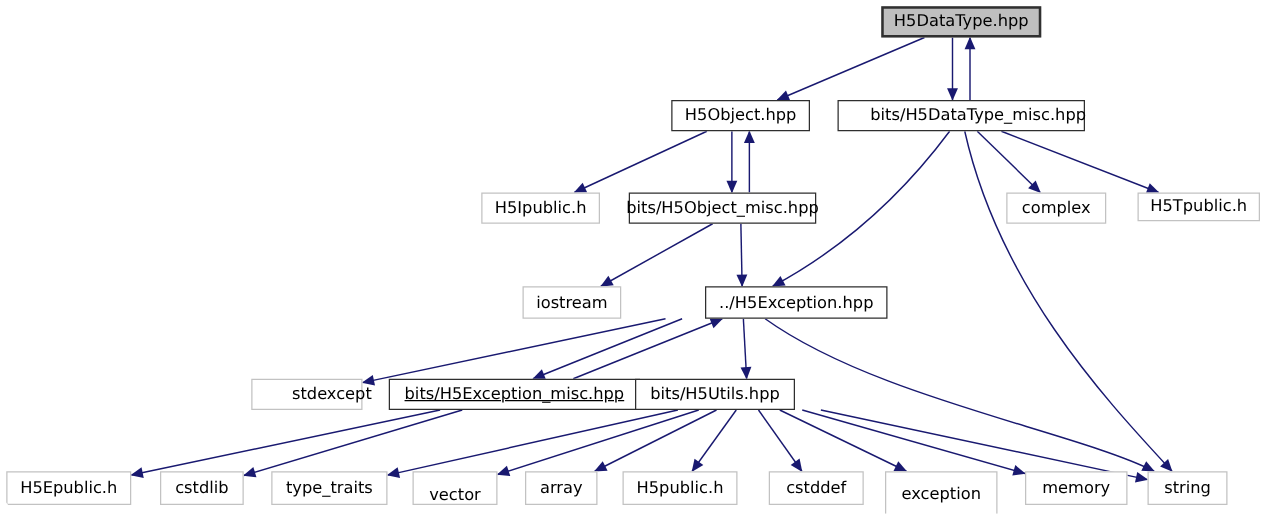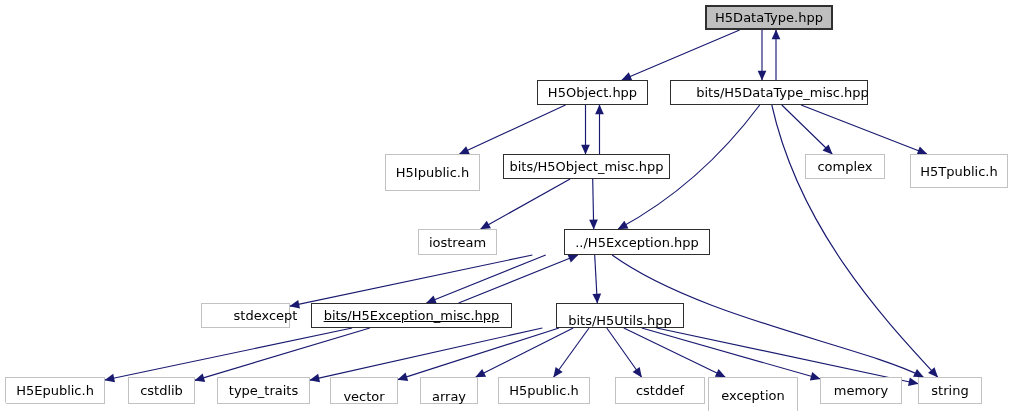--- a/index.html
+++ b/index.html
@@ -59,66 +59,66 @@
   <div id="nodes">
       <div class="node node--selected" style="left: 705px; top: 5px; width: 128px; height: 25px;">
         <span>H5DataType.hpp</span>
       </div>
       <div class="node node--internal" style="left: 537px; top: 80px; width: 111px; height: 25px;">
         <span>H5Object.hpp</span>
       </div>
       <div class="node node--internal" style="left: 670px; top: 80px; width: 198px; height: 25px; padding-left: 27px;">
         <span>bits/H5DataType_misc.hpp</span>
       </div>
-      <div class="node node--external" style="left: 385px; top: 154px; width: 95px; height: 37px;">
+      <div class="node node--external" style="left: 385px; top: 154px; width: 95px; height: 25px;">
         <span>H5Ipublic.h</span>
       </div>
-      <div class="node node--internal" style="left: 503px; top: 154px; width: 167px; height: 25px;">
+      <div class="node node--internal" style="left: 503px; top: 154px; width: 150px; height: 25px;">
         <span>bits/H5Object_misc.hpp</span>
       </div>
       <div class="node node--external" style="left: 805px; top: 154px; width: 80px; height: 25px;">
         <span>complex</span>
       </div>
-      <div class="node node--external" style="left: 910px; top: 154px; width: 98px; height: 34px;">
+      <div class="node node--external" style="left: 910px; top: 154px; width: 98px; height: 23px;">
         <span>H5Tpublic.h</span>
       </div>
       <div class="node node--external" style="left: 418px; top: 229px; width: 79px; height: 26px;">
         <span>iostream</span>
       </div>
       <div class="node node--internal" style="left: 521px; top: 229px; width: 146px; height: 26px; margin-left: 43px;">
         <span>../H5Exception.hpp</span>
       </div>
       <div class="node node--external" style="left: 201px; top: 303px; width: 89px; height: 25px; padding-left: 40px;">
         <span>stdexcept</span>
       </div>
       <div class="node node--internal" style="left: 311px; top: 303px; width: 201px; height: 25px; text-decoration: underline;">
         <span>bits/H5Exception_misc.hpp</span>
       </div>
-      <div class="node node--internal" style="left: 556px; top: 303px; width: 128px; height: 25px; align-items: flex-end;">
+      <div class="node node--internal" style="left: 508px; top: 303px; width: 128px; height: 25px;">
         <span>bits/H5Utils.hpp</span>
       </div>
       <div class="node node--external" style="left: 5px; top: 377px; width: 100px; height: 27px;">
         <span>H5Epublic.h</span>
       </div>
       <div class="node node--external" style="left: 128px; top: 377px; width: 67px; height: 27px;">
         <span>cstdlib</span>
       </div>
       <div class="node node--external" style="left: 217px; top: 377px; width: 93px; height: 27px;">
         <span>type_traits</span>
       </div>
       <div class="node node--external" style="left: 330px; top: 377px; width: 68px; height: 27px; align-items: flex-end;">
         <span>vector</span>
       </div>
-      <div class="node node--external" style="left: 420px; top: 377px; width: 58px; height: 27px; align-items: flex-end;">
+      <div class="node node--external" style="left: 420px; top: 377px; width: 58px; height: 27px;">
         <span>array</span>
       </div>
       <div class="node node--external" style="left: 498px; top: 377px; width: 92px; height: 27px;">
         <span>H5public.h</span>
       </div>
-      <div class="node node--external" style="left: 615px; top: 377px; width: 90px; height: 27px;">
+      <div class="node node--external" style="left: 615px; top: 377px; width: 76px; height: 27px;">
         <span>cstddef</span>
       </div>
       <div class="node node--external" style="left: 708px; top: 377px; width: 90px; height: 37px;">
         <span>exception</span>
       </div>
       <div class="node node--external" style="left: 820px; top: 377px; width: 82px; height: 27px;">
         <span>memory</span>
       </div>
       <div class="node node--external" style="left: 918px; top: 377px; width: 64px; height: 27px;">
         <span>string</span>

